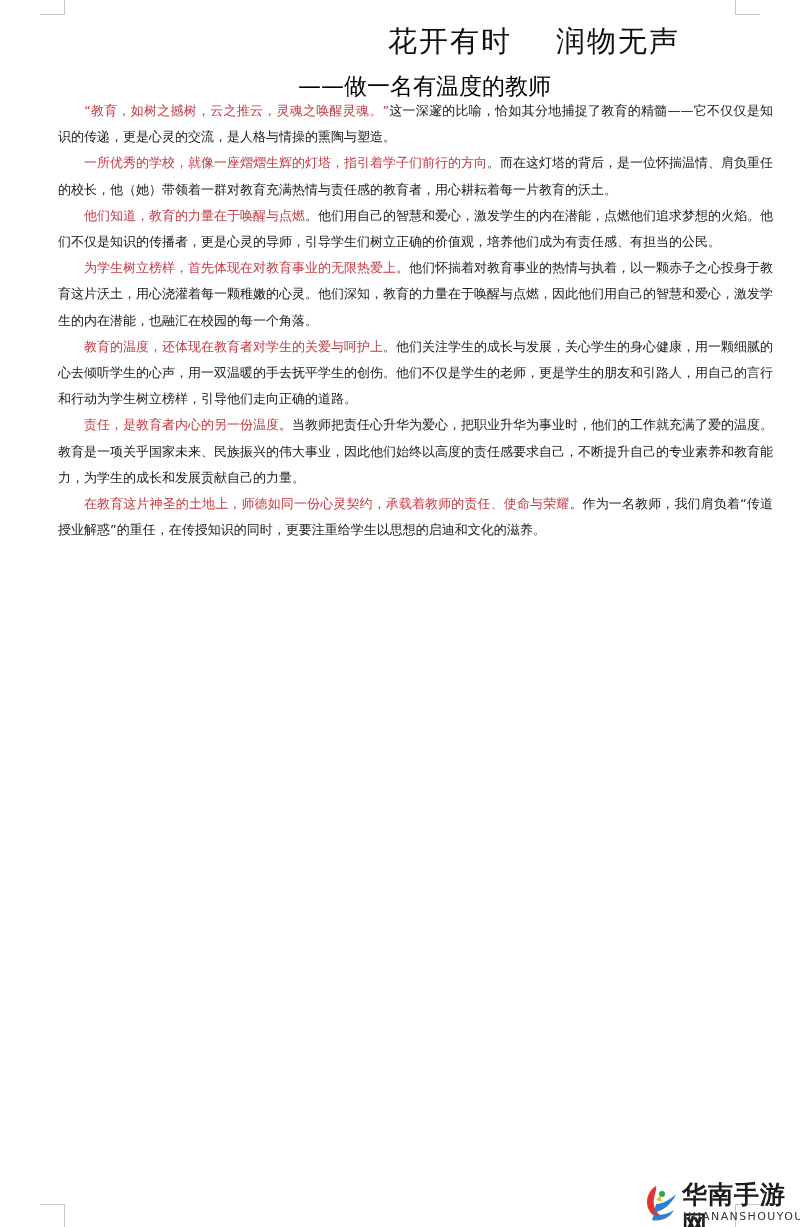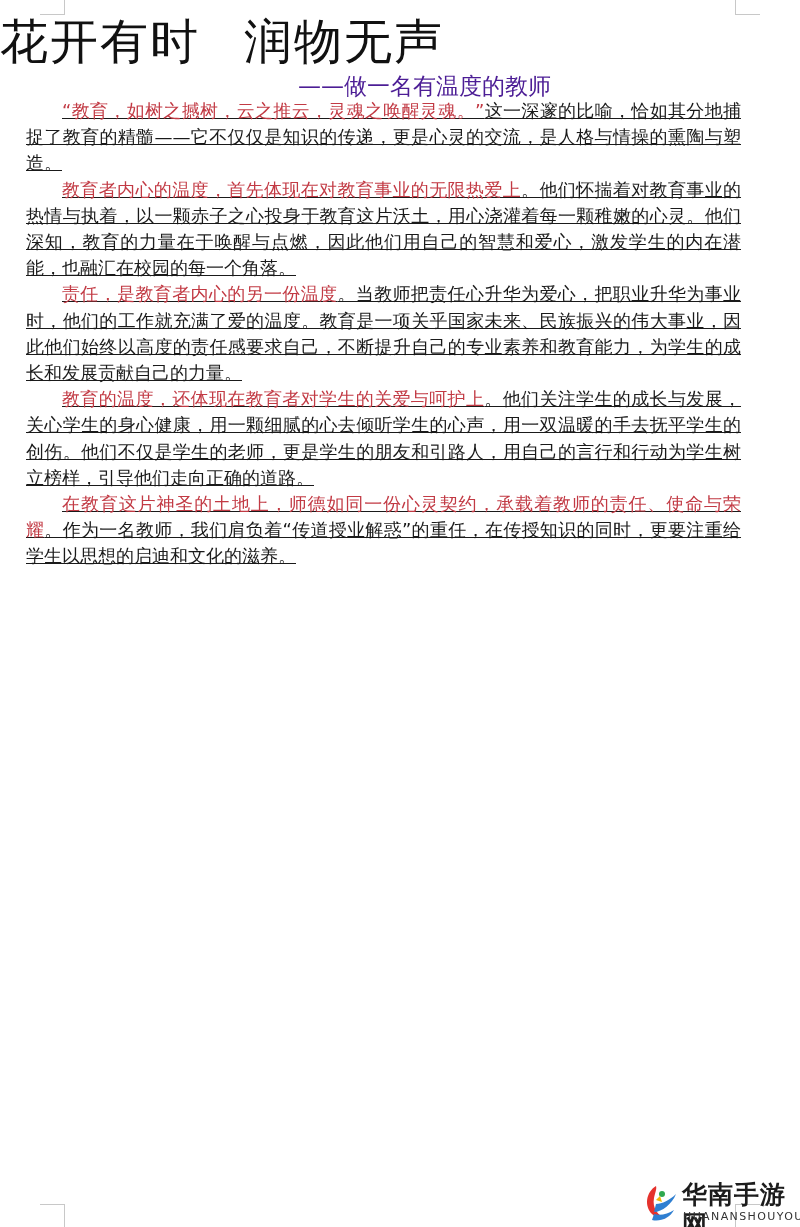--- a/index.html
+++ b/index.html
@@ -4,27 +4,27 @@
 <style>
   html, body { margin: 0; padding: 0; background: #ffffff; }
   body { width: 800px; height: 1227px; position: relative; overflow: hidden;
          font-family: "DejaVu Sans", "Liberation Sans", sans-serif; color: #1a1a1a; }
   .crop { position: absolute; border-color: #c8c8c8; border-style: solid; border-width: 0; }
   .crop-tl { left: 40px; top: 0; width: 24px; height: 14px; border-right-width: 1px; border-bottom-width: 1px; }
   .crop-tr { left: 735px; top: 0; width: 24px; height: 14px; border-left-width: 1px; border-bottom-width: 1px; }
   .crop-bl { left: 40px; top: 1204px; width: 24px; height: 23px; border-right-width: 1px; border-top-width: 1px; }
   .crop-br { left: 735px; top: 1204px; width: 24px; height: 23px; border-left-width: 1px; border-top-width: 1px; }
 
-  .title { position: absolute; left: 0; width: 680px; top: 14px; text-align: left;
-           font-size: 48px; line-height: 54px; font-weight: 400; letter-spacing: 2px; color: #111; }
+  .title { position: absolute; left: 0; width: 680px; top: 14px; text-align: right;
+           font-size: 29px; line-height: 54px; font-weight: 400; letter-spacing: 2px; color: #111; }
   .title .gap { display: inline-block; width: 44px; }
-  .subtitle { position: absolute; left: 298px; top: 72px; font-size: 23px; line-height: 28px; color: #4c1d95; text-align: center; }
+  .subtitle { position: absolute; left: 298px; top: 72px; font-size: 23px; line-height: 28px; color: #000000; text-align: center; }
 
-  .body { position: absolute; left: 26px; top: 98px; width: 715px;
-          font-size: 18px; line-height: 26.2px; text-align: justify; text-justify: inter-character; text-decoration: underline; }
+  .body { position: absolute; left: 58px; top: 98px; width: 715px;
+          font-size: 13px; line-height: 26.2px; text-align: justify; text-justify: inter-character; }
   .para { margin: 0; text-indent: 2em; }
   .lead { color: #c23a44; }
   .rest { color: #1a1a1a; }
 
   .logo { position: absolute; left: 642px; top: 1180px; width: 150px; height: 44px; }
   .logo-mark { position: absolute; left: 0; top: 2px; width: 36px; height: 40px; }
   .logo-text { position: absolute; left: 40px; top: 0; font-size: 25px; font-weight: 700;
                color: #1c1c1c; letter-spacing: 1px; line-height: 30px; }
   .logo-sub { position: absolute; left: 41px; top: 32px; font-size: 11px; letter-spacing: 1.4px;
               color: #333; line-height: 10px; font-family: "DejaVu Sans", sans-serif; }
@@ -37,23 +37,25 @@
 <div class="crop crop-bl"></div>
 <div class="crop crop-br"></div>
 
 <div class="title">
   <span>花开有时</span><span class="gap"></span><span>润物无声</span>
 </div>
 <div class="subtitle">——做一名有温度的教师</div>
 
 <div class="body">
   <p class="para"><span class="lead">“教育，如树之撼树，云之推云，灵魂之唤醒灵魂。”</span><span class="rest">这一深邃的比喻，恰如其分地捕捉了教育的精髓——它不仅仅是知识的传递，更是心灵的交流，是人格与情操的熏陶与塑造。</span></p>
-  <p class="para"><span class="lead">教育者内心的温度，首先体现在对教育事业的无限热爱上</span><span class="rest">。他们怀揣着对教育事业的热情与执着，以一颗赤子之心投身于教育这片沃土，用心浇灌着每一颗稚嫩的心灵。他们深知，教育的力量在于唤醒与点燃，因此他们用自己的智慧和爱心，激发学生的内在潜能，也融汇在校园的每一个角落。</span></p>
+  <p class="para"><span class="lead">一所优秀的学校，就像一座熠熠生辉的灯塔，指引着学子们前行的方向</span><span class="rest">。而在这灯塔的背后，是一位怀揣温情、肩负重任的校长，他（她）带领着一群对教育充满热情与责任感的教育者，用心耕耘着每一片教育的沃土。</span></p>
+  <p class="para"><span class="lead">他们知道，教育的力量在于唤醒与点燃</span><span class="rest">。他们用自己的智慧和爱心，激发学生的内在潜能，点燃他们追求梦想的火焰。他们不仅是知识的传播者，更是心灵的导师，引导学生们树立正确的价值观，培养他们成为有责任感、有担当的公民。</span></p>
+  <p class="para"><span class="lead">为学生树立榜样，首先体现在对教育事业的无限热爱上</span><span class="rest">。他们怀揣着对教育事业的热情与执着，以一颗赤子之心投身于教育这片沃土，用心浇灌着每一颗稚嫩的心灵。他们深知，教育的力量在于唤醒与点燃，因此他们用自己的智慧和爱心，激发学生的内在潜能，也融汇在校园的每一个角落。</span></p>
+  <p class="para"><span class="lead">教育的温度，还体现在教育者对学生的关爱与呵护上</span><span class="rest">。他们关注学生的成长与发展，关心学生的身心健康，用一颗细腻的心去倾听学生的心声，用一双温暖的手去抚平学生的创伤。他们不仅是学生的老师，更是学生的朋友和引路人，用自己的言行和行动为学生树立榜样，引导他们走向正确的道路。</span></p>
   <p class="para"><span class="lead">责任，是教育者内心的另一份温度</span><span class="rest">。当教师把责任心升华为爱心，把职业升华为事业时，他们的工作就充满了爱的温度。教育是一项关乎国家未来、民族振兴的伟大事业，因此他们始终以高度的责任感要求自己，不断提升自己的专业素养和教育能力，为学生的成长和发展贡献自己的力量。</span></p>
-  <p class="para"><span class="lead">教育的温度，还体现在教育者对学生的关爱与呵护上</span><span class="rest">。他们关注学生的成长与发展，关心学生的身心健康，用一颗细腻的心去倾听学生的心声，用一双温暖的手去抚平学生的创伤。他们不仅是学生的老师，更是学生的朋友和引路人，用自己的言行和行动为学生树立榜样，引导他们走向正确的道路。</span></p>
   <p class="para"><span class="lead">在教育这片神圣的土地上，师德如同一份心灵契约，承载着教师的责任、使命与荣耀</span><span class="rest">。作为一名教师，我们肩负着“传道授业解惑”的重任，在传授知识的同时，更要注重给学生以思想的启迪和文化的滋养。</span></p>
 </div>
 
 <div class="logo">
   <svg class="logo-mark" viewBox="0 0 36 40">
     <path d="M14 4 C4 10 2 24 10 32 C14 36 20 38 24 36 C16 34 10 26 12 16 C13 11 15 7 14 4 Z" fill="#e5322d"></path>
     <path d="M12 30 C20 30 30 22 34 12 C28 18 20 22 14 22 Z" fill="#2f7fd1"></path>
     <path d="M10 38 C18 40 28 36 32 28 C26 32 18 34 12 32 Z" fill="#2f7fd1"></path>
     <circle cx="20" cy="12" r="3" fill="#2fa84f"></circle>
     <path d="M14 18 L18 14 L20 20 Z" fill="#f2b705"></path>

